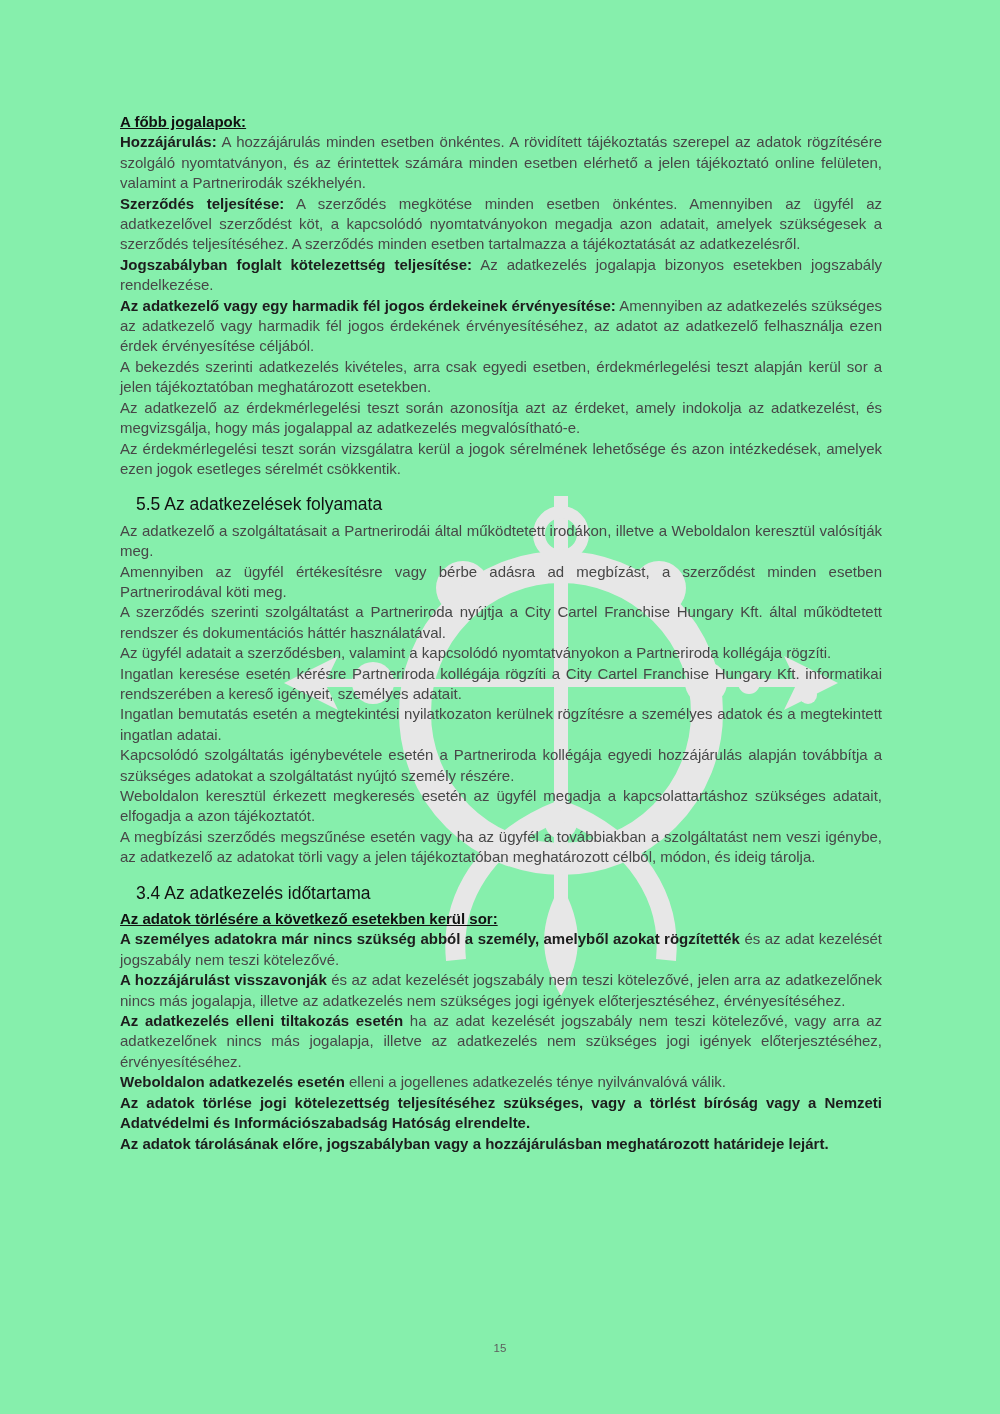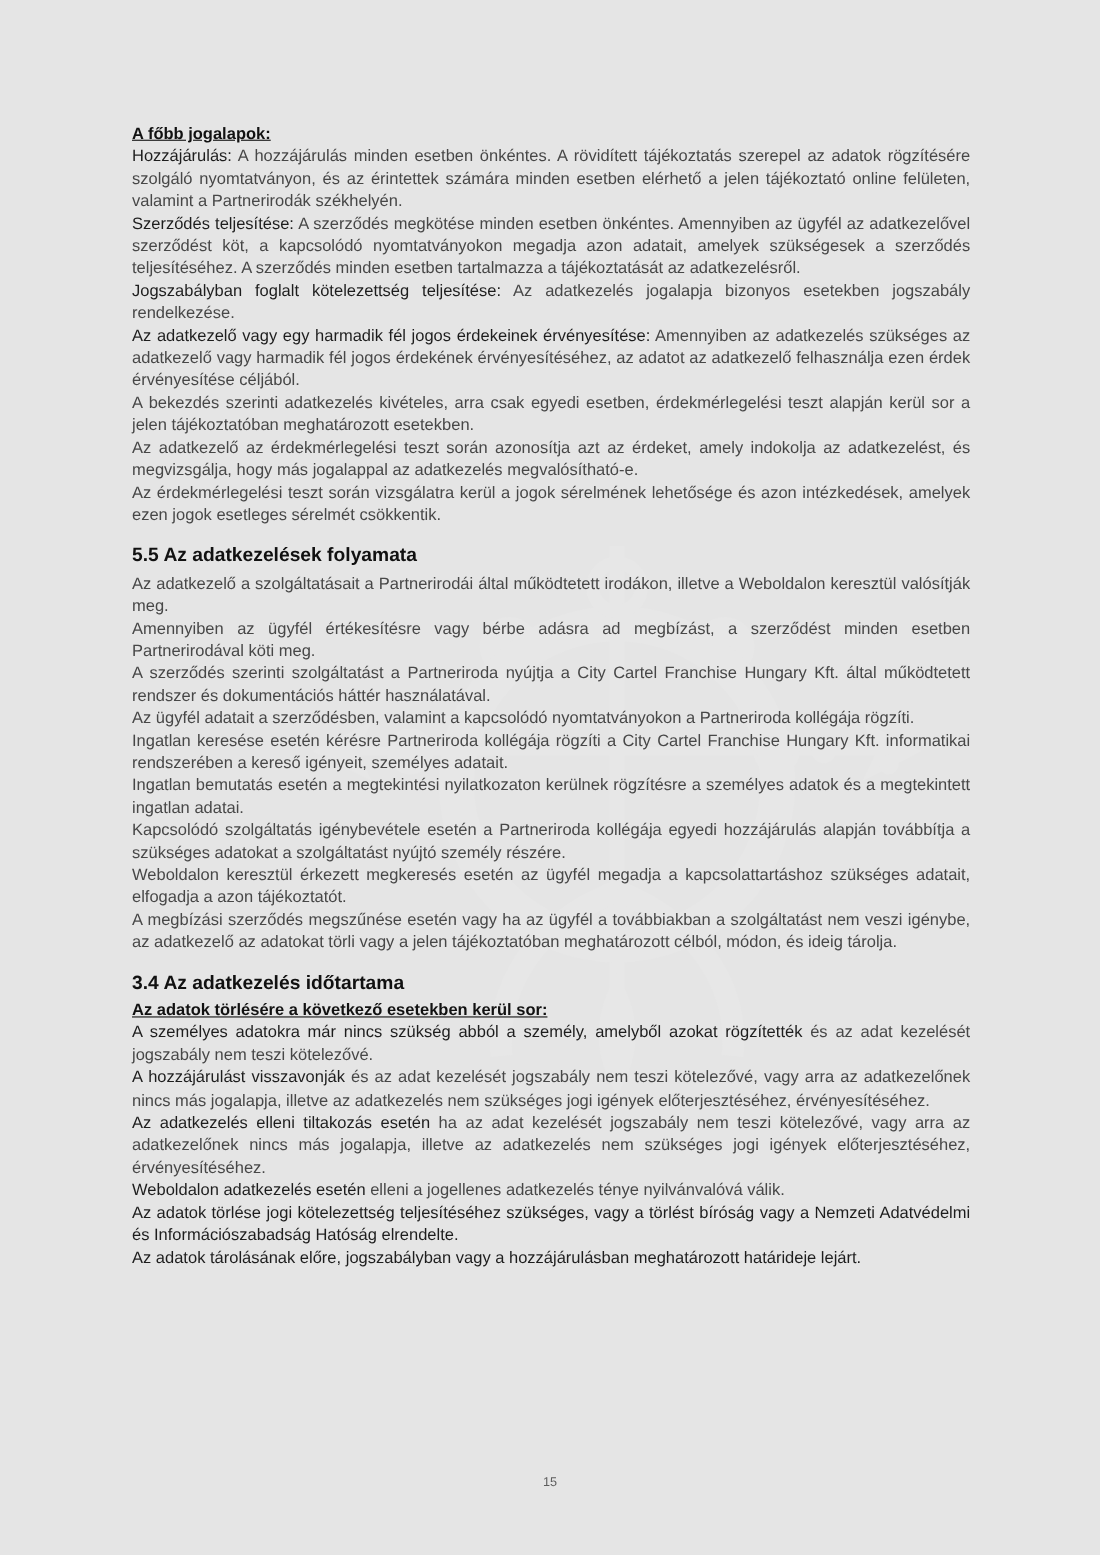--- a/index.html
+++ b/index.html
@@ -1,52 +1,52 @@
 <!DOCTYPE html>
 <html><head>
 <meta charset="utf-8">
 <style>
   html,body{margin:0;padding:0;background:#ffffff;}
   .page{
     position:relative;
     width:1000px;height:1414px;
-    background:#e5e5e5;
+    background:#86efac;
     overflow:hidden;
     font-family:"Liberation Sans", sans-serif;
   }
   .watermark{
     position:absolute;
     left:268px;top:488px;
     z-index:0;
   }
   .content{
     position:absolute;
     left:120px;top:112px;
     width:762px;
     z-index:1;
     font-size:15px;
     line-height:20.4px;
     color:#474747;
     text-align:justify;
   }
   .para{margin:0;padding:0;}
-  .para strong{color:#1d1d1d;font-weight:normal;}
+  .para strong{color:#1d1d1d;font-weight:bold;}
   .lead-u{
     color:#111111;font-weight:bold;
     text-decoration:underline;
   }
   .subhead{
     color:#111111;font-weight:bold;
     text-decoration:underline;
   }
   h2{
     font-size:17.5px;
-    font-weight:bold;
+    font-weight:normal;
     color:#111111;
-    margin:15px 0 6px 0;
+    margin:15px 0 6px 16px;
     padding:0;
     text-align:left;
   }
   section{margin:0;padding:0;}
   .pageno{
     position:absolute;
     top:1342px;left:0;width:100%;
     text-align:center;
     font-size:11.5px;
     color:#5d5d5d;
@@ -105,21 +105,21 @@
       <p class="para"><span>Ingatlan bemutatás esetén a megtekintési nyilatkozaton kerülnek rögzítésre a személyes adatok és a megtekintett ingatlan adatai.</span></p>
       <p class="para"><span>Kapcsolódó szolgáltatás igénybevétele esetén a Partneriroda kollégája egyedi hozzájárulás alapján továbbítja a szükséges adatokat a szolgáltatást nyújtó személy részére.</span></p>
       <p class="para"><span>Weboldalon keresztül érkezett megkeresés esetén az ügyfél megadja a kapcsolattartáshoz szükséges adatait, elfogadja a azon tájékoztatót.</span></p>
       <p class="para"><span>A megbízási szerződés megszűnése esetén vagy ha az ügyfél a továbbiakban a szolgáltatást nem veszi igénybe, az adatkezelő az adatokat törli vagy a jelen tájékoztatóban meghatározott célból, módon, és ideig tárolja.</span></p>
     </section>
 
     <section>
       <h2>3.4 Az adatkezelés időtartama</h2>
       <p class="para"><span class="subhead">Az adatok törlésére a következő esetekben kerül sor:</span></p>
       <p class="para"><strong>A személyes adatokra már nincs szükség abból a személy, amelyből azokat rögzítették</strong><span> és az adat kezelését jogszabály nem teszi kötelezővé.</span></p>
-      <p class="para"><strong>A hozzájárulást visszavonják</strong><span> és az adat kezelését jogszabály nem teszi kötelezővé, vagy arra az adatkezelőnek nincs más jogalapja, illetve az adatkezelés nem szükséges jogi igények előterjesztéséhez, érvényesítéséhez.</span></p>
+      <p class="para"><strong>A hozzájárulást visszavonják</strong><span> és az adat kezelését jogszabály nem teszi kötelezővé, jelen arra az adatkezelőnek nincs más jogalapja, illetve az adatkezelés nem szükséges jogi igények előterjesztéséhez, érvényesítéséhez.</span></p>
       <p class="para"><strong>Az adatkezelés elleni tiltakozás esetén</strong><span> ha az adat kezelését jogszabály nem teszi kötelezővé, vagy arra az adatkezelőnek nincs más jogalapja, illetve az adatkezelés nem szükséges jogi igények előterjesztéséhez, érvényesítéséhez.</span></p>
       <p class="para"><strong>Weboldalon adatkezelés esetén</strong><span> elleni a jogellenes adatkezelés ténye nyilvánvalóvá válik.</span></p>
       <p class="para"><strong>Az adatok törlése jogi kötelezettség teljesítéséhez szükséges, vagy a törlést bíróság vagy a Nemzeti Adatvédelmi és Információszabadság Hatóság elrendelte.</strong></p>
       <p class="para"><strong>Az adatok tárolásának előre, jogszabályban vagy a hozzájárulásban meghatározott határideje lejárt.</strong></p>
     </section>
 
   </main>
 
   <div class="pageno">15</div>
 </div>

